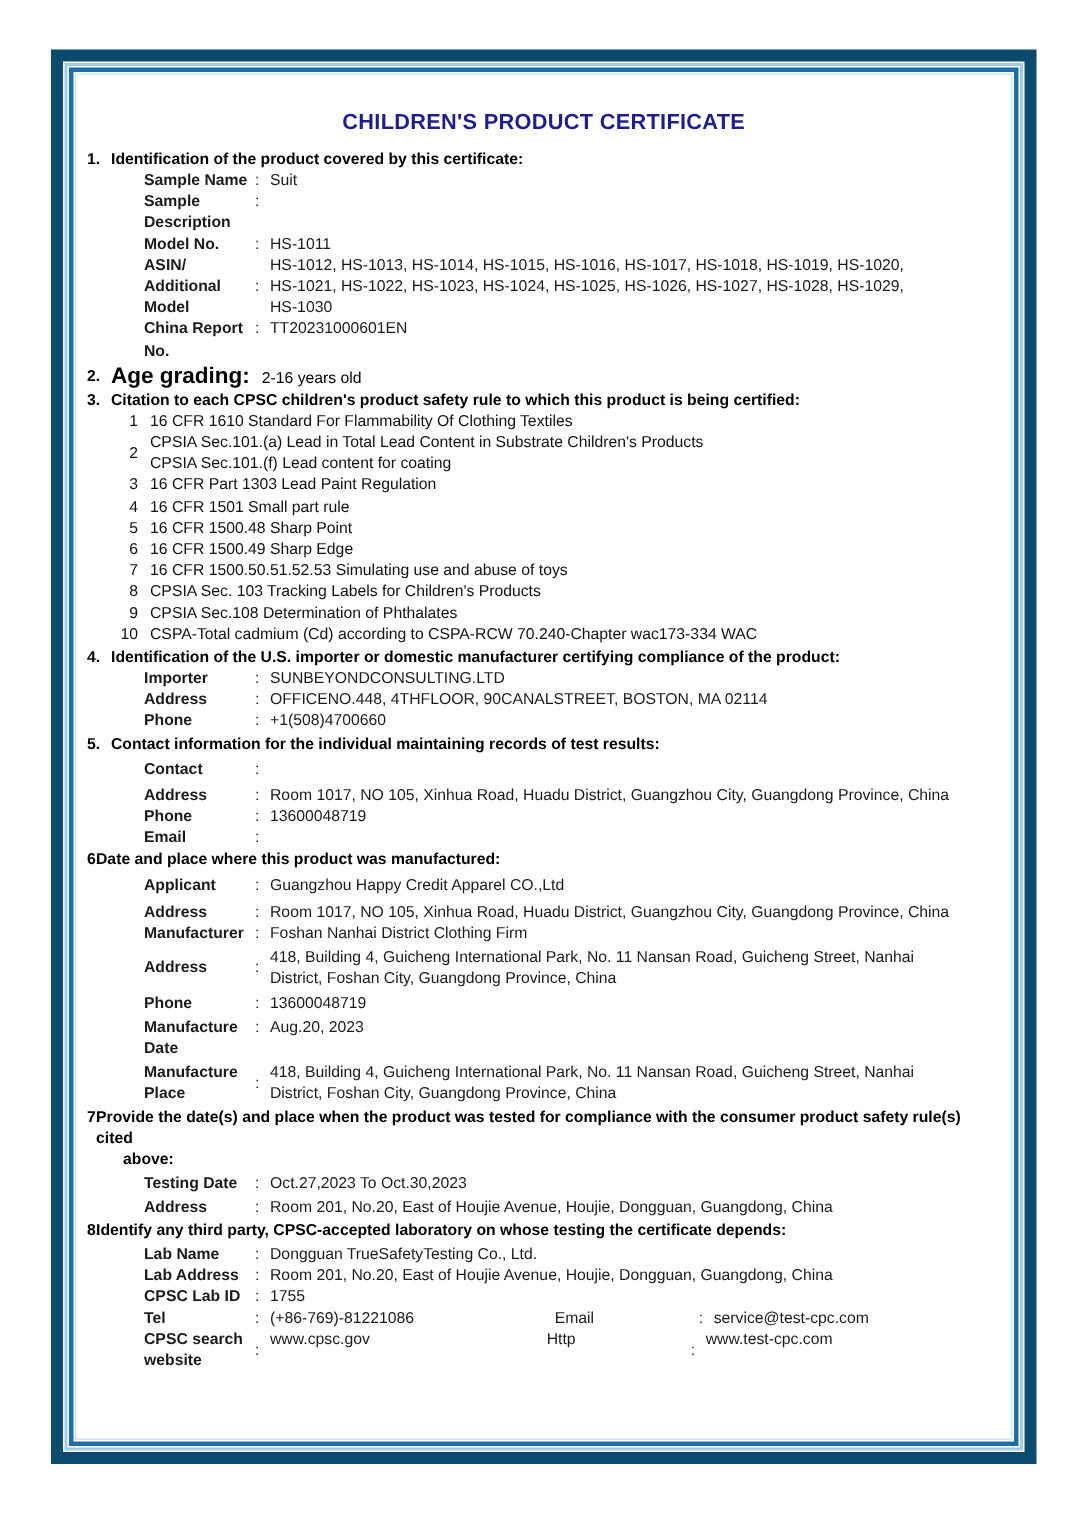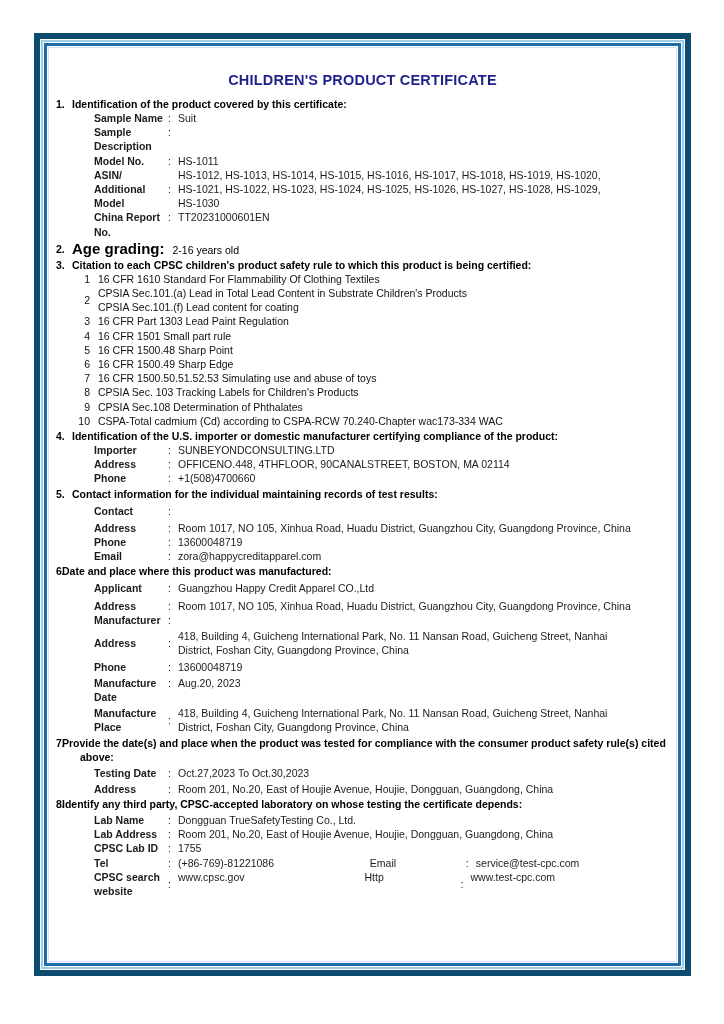--- a/index.html
+++ b/index.html
@@ -16,21 +16,21 @@
   }
 
   
   .cert-frame {
     position: absolute;
     left: 34px;
     top: 33px;
     width: 657px;
     height: 943px;
     box-sizing: border-box;
-    border: 6px solid #0c4a6e;
+    border: 8px solid #0c4a6e;
     background: #ffffff;
   }
   .cert-frame .band-b {
     position: absolute;
     left: 1px; top: 1px; right: 1px; bottom: 1px;
     border: 2px solid #9ecbe8;
     box-sizing: border-box;
   }
   .cert-frame .band-c {
     position: absolute;
@@ -311,21 +311,20 @@
       <span class="f-value">Room 1017, NO 105, Xinhua Road, Huadu District, Guangzhou City, Guangdong Province, China</span>
     </div>
     <div class="field-row">
       <span class="f-label">Phone</span>
       <span class="f-colon">:</span>
       <span class="f-value">13600048719</span>
     </div>
     <div class="field-row">
       <span class="f-label">Email</span>
       <span class="f-colon">:</span>
-      <span class="f-value">zora@happycreditapparel.com</span>
     </div>
 
     <div class="section-head tight">
       <span class="sec-num nogap">6.</span>
       <span class="sec-text">Date and place where this product was manufactured:</span>
     </div>
     <div class="spacer-3"></div>
     <div class="field-row">
       <span class="f-label">Applicant</span>
       <span class="f-colon">:</span>
@@ -333,20 +332,21 @@
     </div>
     <div class="spacer-3"></div>
     <div class="field-row">
       <span class="f-label">Address</span>
       <span class="f-colon">:</span>
       <span class="f-value">Room 1017, NO 105, Xinhua Road, Huadu District, Guangzhou City, Guangdong Province, China</span>
     </div>
     <div class="field-row">
       <span class="f-label">Manufacturer</span>
       <span class="f-colon">:</span>
+      <span class="f-value">Foshan Nanhai District Clothing Firm</span>
     </div>
     <div class="spacer-2"></div>
     <div class="field-row two-line">
       <span class="f-label">Address</span>
       <span class="f-colon">:</span>
       <span class="f-value">
         <span class="vline">418, Building 4, Guicheng International Park, No. 11 Nansan Road, Guicheng Street, Nanhai</span>
         <span class="vline">District, Foshan City, Guangdong Province, China</span>
       </span>
     </div>

